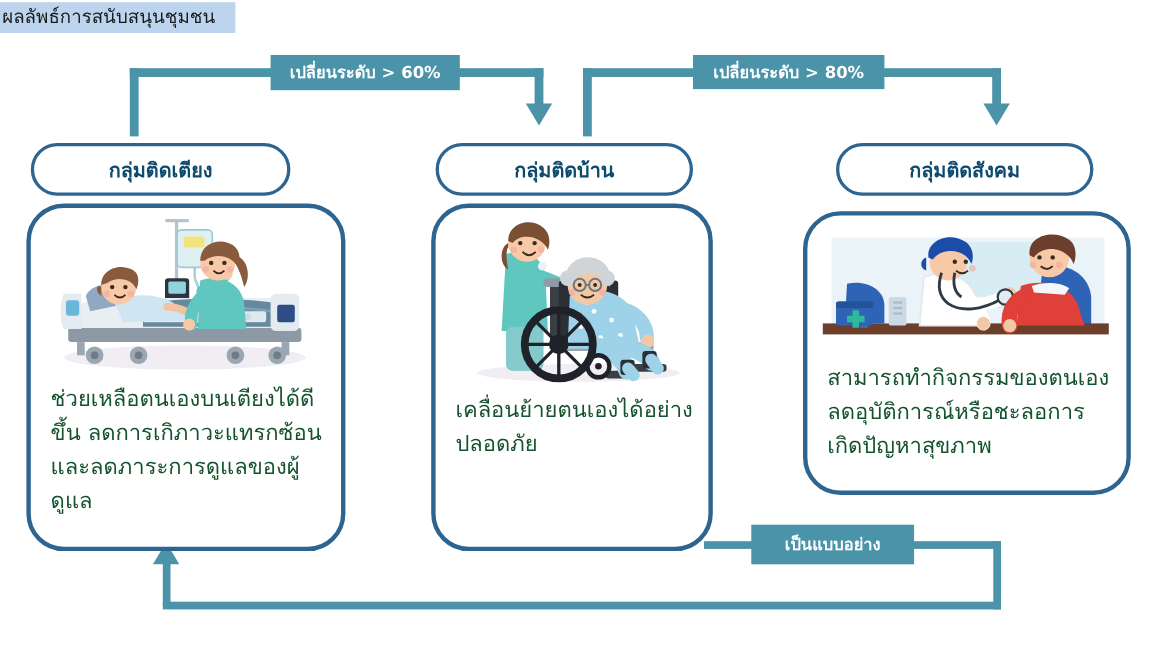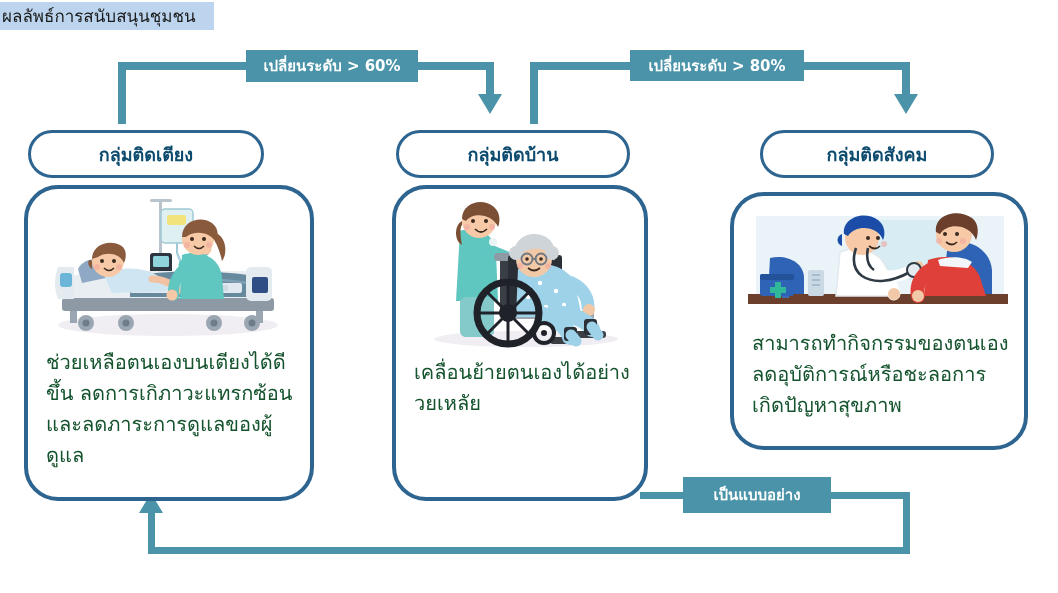--- a/index.html
+++ b/index.html
@@ -273,21 +273,21 @@
             <line x1="100" y1="116" x2="80" y2="136"></line>
         </g>
 
         <circle cx="136" cy="136" r="10" fill="none" stroke="#1f2329" stroke-width="4"></circle>
         <circle cx="136" cy="136" r="3" fill="#1f2329"></circle>
       </svg>
     </div>
 
     <div class="card-text" style="top:168px;">
       <div>เคลื่อนย้ายตนเองได้อย่าง</div>
-      <div>วยเหลัย</div>
+      <div>ปลอดภัย</div>
     </div>
   </div>
 
   <div class="abs card" style="left:730px;top:192px;width:290px;height:250px;">
 
     <div class="illus" style="left:8px;top:8px;width:274px;height:118px;">
       <svg viewBox="0 0 274 118" width="274" height="118">
         <rect x="0" y="0" width="274" height="118" fill="#ffffff"></rect>
 
         <rect x="14" y="12" width="248" height="82" fill="#eaf3f8"></rect>

